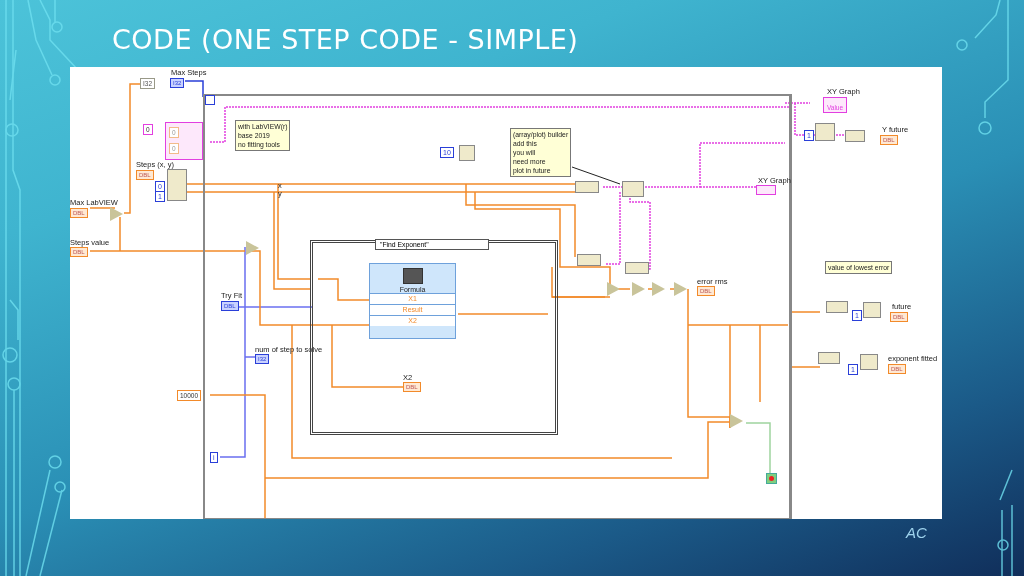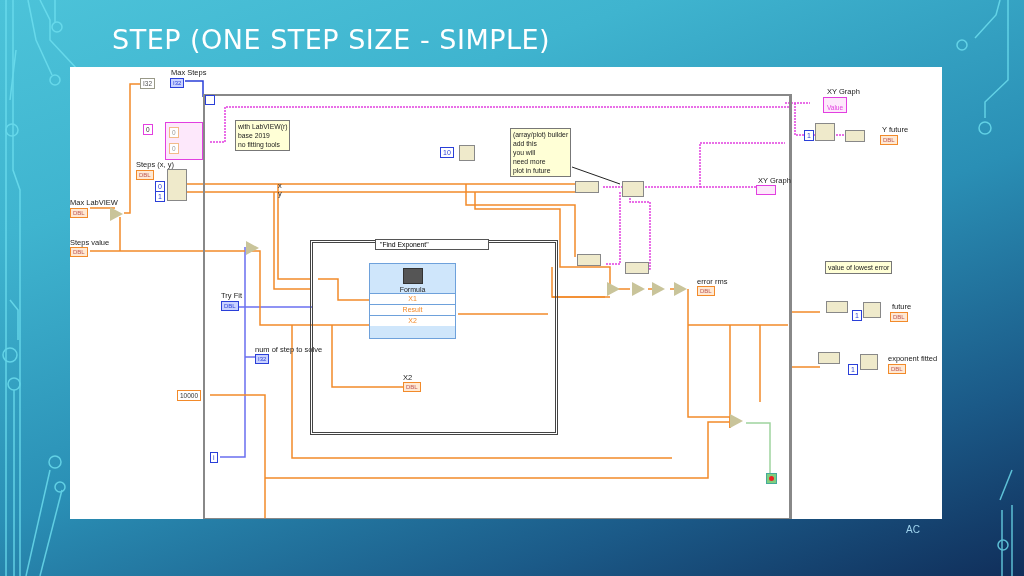--- a/index.html
+++ b/index.html
@@ -2,21 +2,21 @@
 <html><head>
 <meta charset="utf-8">
 <style>
   html, body { margin:0; padding:0; }
   body { width:1024px; height:576px; overflow:hidden; position:relative;
     background: linear-gradient(160deg, #4cc3d9 0%, #3fb4cf 25%, #2a8fb5 55%, #1b5a88 80%, #102e5a 100%);
     font-family: "Liberation Sans", sans-serif; }
   .deco { position:absolute; left:0; top:0; }
   .title { position:absolute; left:112px; top:24px; color:#fff; font-size:27px; letter-spacing:0.5px;
     font-family:"DejaVu Sans", sans-serif; font-weight:normal; }
-  .footer { position:absolute; left:906px; top:524px; color:#9fd4ee; font-size:10px; }
+  .footer { position:absolute; left:906px; top:524px; color:#9fd4ee; font-size:15px;font-style:italic; }
   .canvas { position:absolute; left:70px; top:67px; width:872px; height:452px; background:#fff; overflow:hidden; }
   .lbl { position:absolute; font-size:7.5px; color:#222; white-space:nowrap; font-family:"Liberation Sans", sans-serif; }
   .note { position:absolute; background:#ffffd6; border:1px solid #777; font-size:6.8px; line-height:9px; padding:1px 2px; color:#222; white-space:pre; }
   .term { position:absolute; border:1px solid #f28a2a; background:#ffe9d3; font-size:6px; color:#b55; height:8px; line-height:8px; padding:0 2px; }
   .const-i { position:absolute; border:1px solid #2a3fd8; background:#fff; color:#2a3fd8; font-size:7px; height:9px; line-height:9px; padding:0 2px; }
   .const-d { position:absolute; border:1px solid #f28a2a; background:#fff; color:#333; font-size:6.5px; height:9px; line-height:9px; padding:0 2px; }
   .blue-term { position:absolute; border:1px solid #2a3fd8; background:#c9d2ff; color:#2a3fd8; font-size:6px; height:8px; line-height:8px; padding:0 2px; }
   .node { position:absolute; background:#efeacb; border:1px solid #888; }
   .tri { position:absolute; width:0; height:0; border-top:7px solid transparent; border-bottom:7px solid transparent; border-left:13px solid #c9c49a; }
   .formula { position:absolute; left:299px; top:196px; width:85px; height:74px; background:#cfe6fb; border:1px solid #6ea1db; }
@@ -53,21 +53,21 @@
       <circle cx="962" cy="45" r="5"></circle>
       <path d="M1008 0 V80 L985 102 V118"></path>
       <circle cx="985" cy="128" r="6"></circle>
     <path d="M1000 500 L1012 470"></path>
       <path d="M1002 576 V510"></path>
       <path d="M1012 576 V505"></path>
       <circle cx="1003" cy="545" r="5"></circle>
   </g>
 </svg>
 
-<div class="title">STEP (ONE STEP SIZE - SIMPLE)</div>
+<div class="title">CODE (ONE STEP CODE - SIMPLE)</div>
 <div class="footer">AC</div>
 
 <div class="canvas">
 
   <svg width="872" height="452" style="position:absolute;left:0;top:0">
     <g fill="none" stroke-width="1.5">
 
       <path d="M140 75 H155 V40 H720 V36" stroke="#e23fe0" stroke-dasharray="2 1"></path>
       <path d="M560 120 H630 V76 H715" stroke="#e23fe0" stroke-dasharray="2 1"></path>
       <path d="M630 120 H690" stroke="#e23fe0" stroke-dasharray="2 1"></path>

